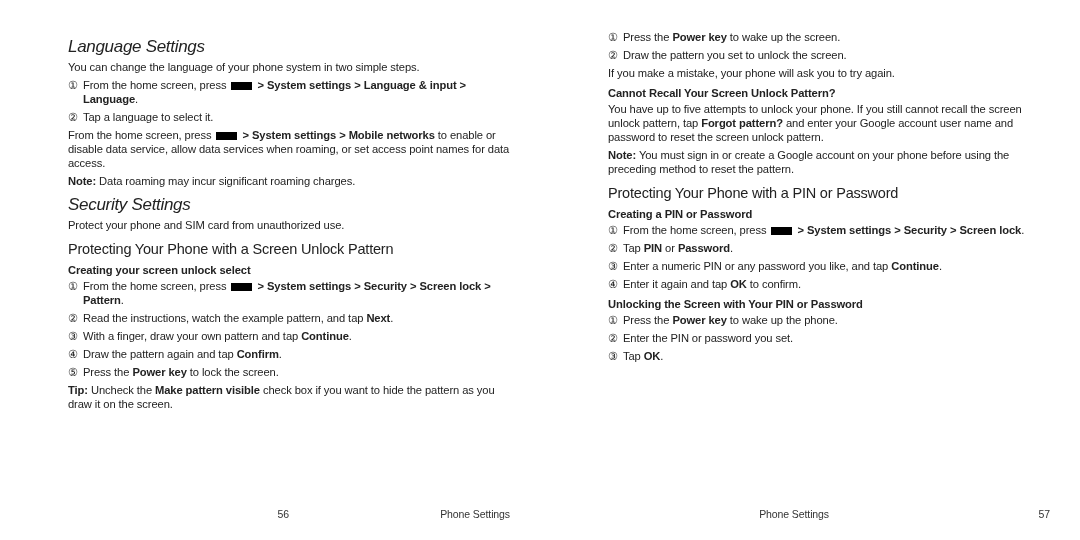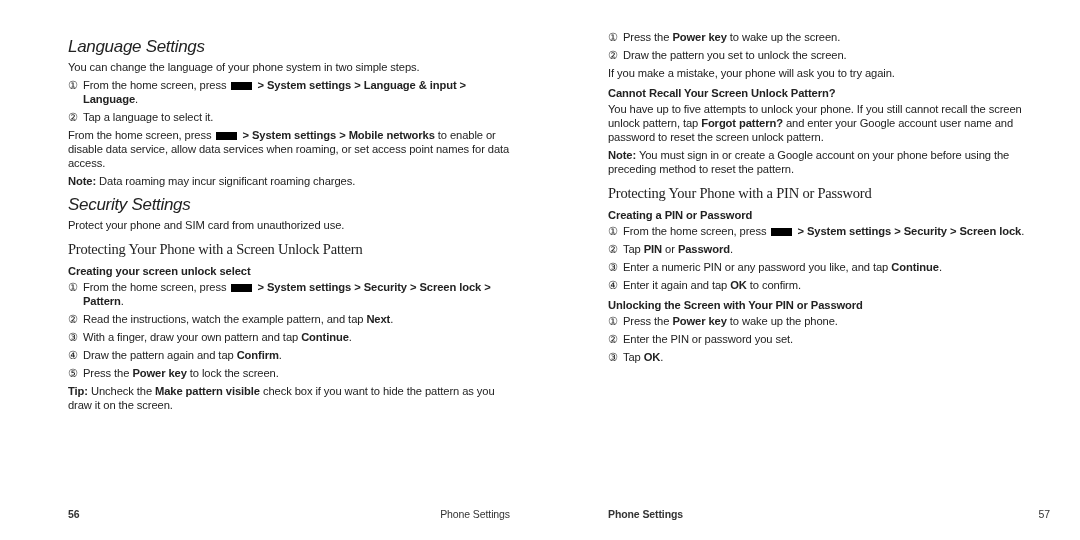--- a/index.html
+++ b/index.html
@@ -27,21 +27,20 @@
     margin-bottom:3px;
     margin-top:7px;
     letter-spacing:-0.3px;
   }
   h2 {
     font-weight:400;
     font-size:14.5px;
     margin-bottom:3px;
     margin-top:9px;
     letter-spacing:-0.2px;
-    font-family:Liberation Serif, serif;
   }
   h3 {
     font-weight:700;
     font-size:11.2px;
     margin-bottom:3px;
     margin-top:7px;
   }
   p { margin-bottom:4px; line-height:1.25; }
   .step { display:flex; margin-bottom:4px; line-height:1.25; }
   .step .num { width:15px; flex:0 0 15px; }
@@ -53,21 +52,21 @@
     background:#000;
     vertical-align:middle;
     margin:0 2px;
   }
   .footer {
     display:flex;
     font-size:10.5px;
     color:#333;
     padding-top:6px;
   }
-  .footer .fl { flex:1; text-align:left;font-weight:bold; }
+  .footer .fl { flex:1; text-align:right; }
   .footer .fr { flex:1; text-align:right; }
   .circled { font-family:Arial, sans-serif; }
 </style>
 </head>
 <body>
 
 <div class="page">
   <div class="content">
 
     <h1>Language Settings</h1>

